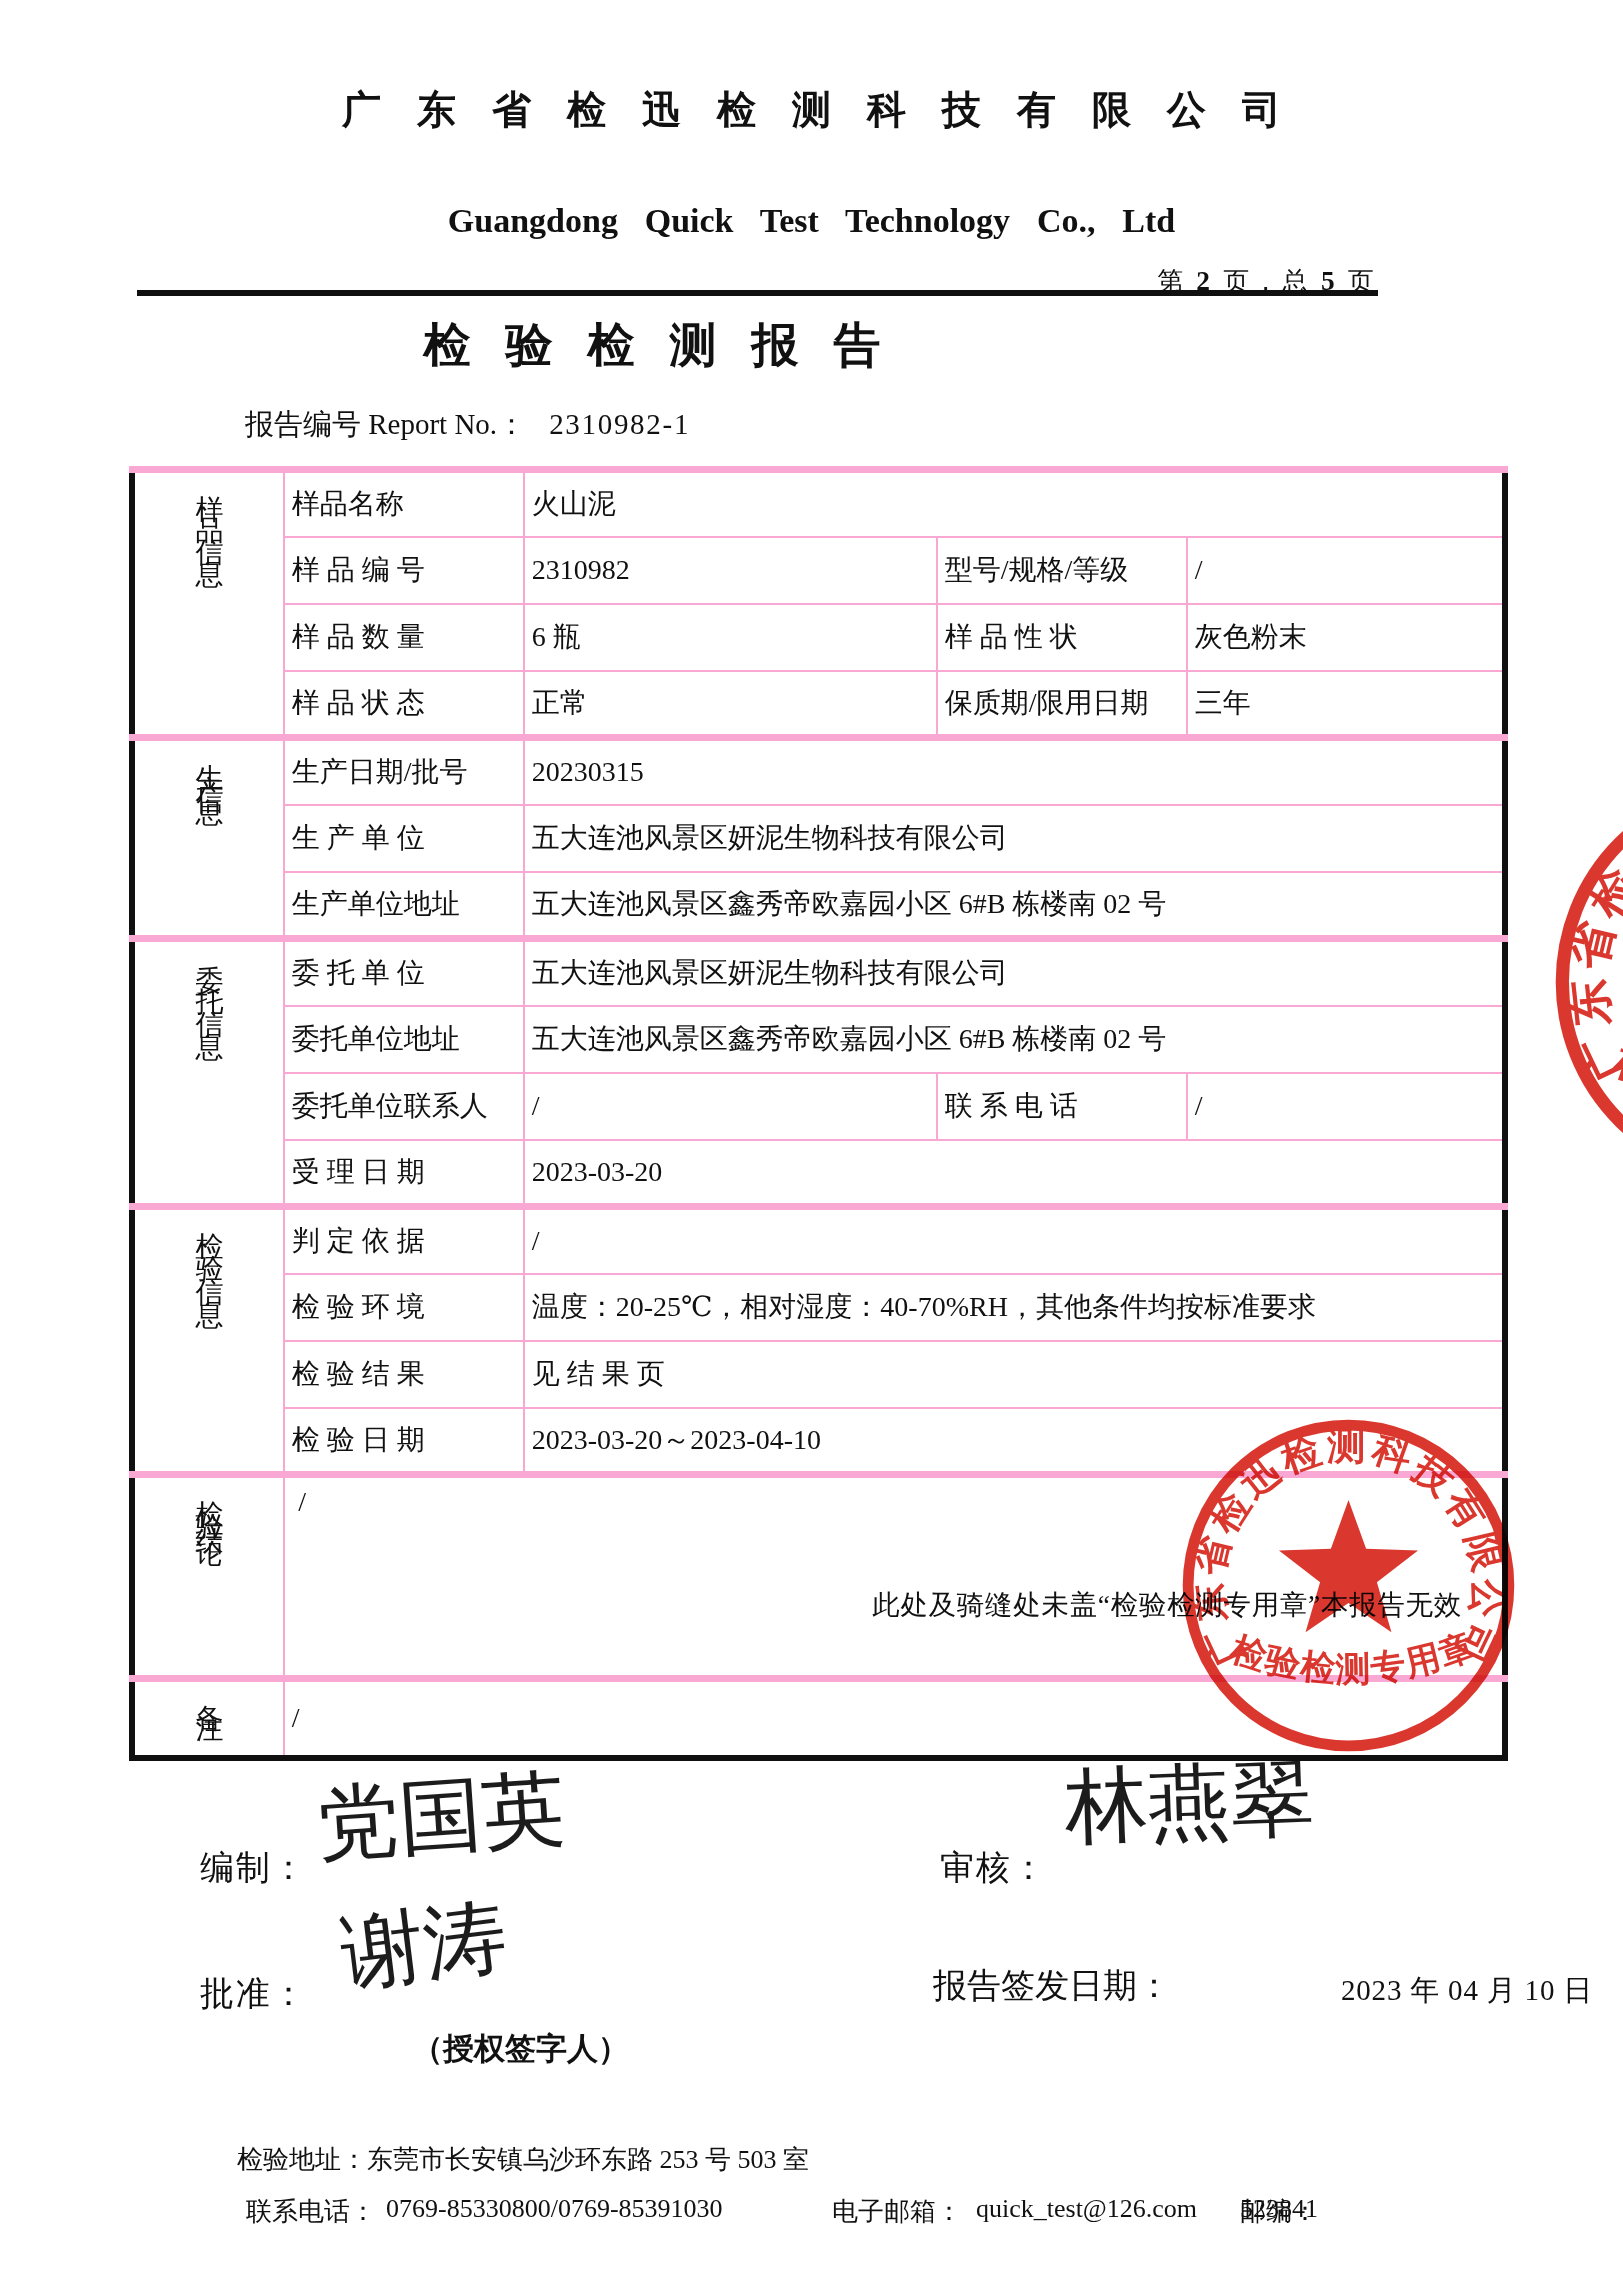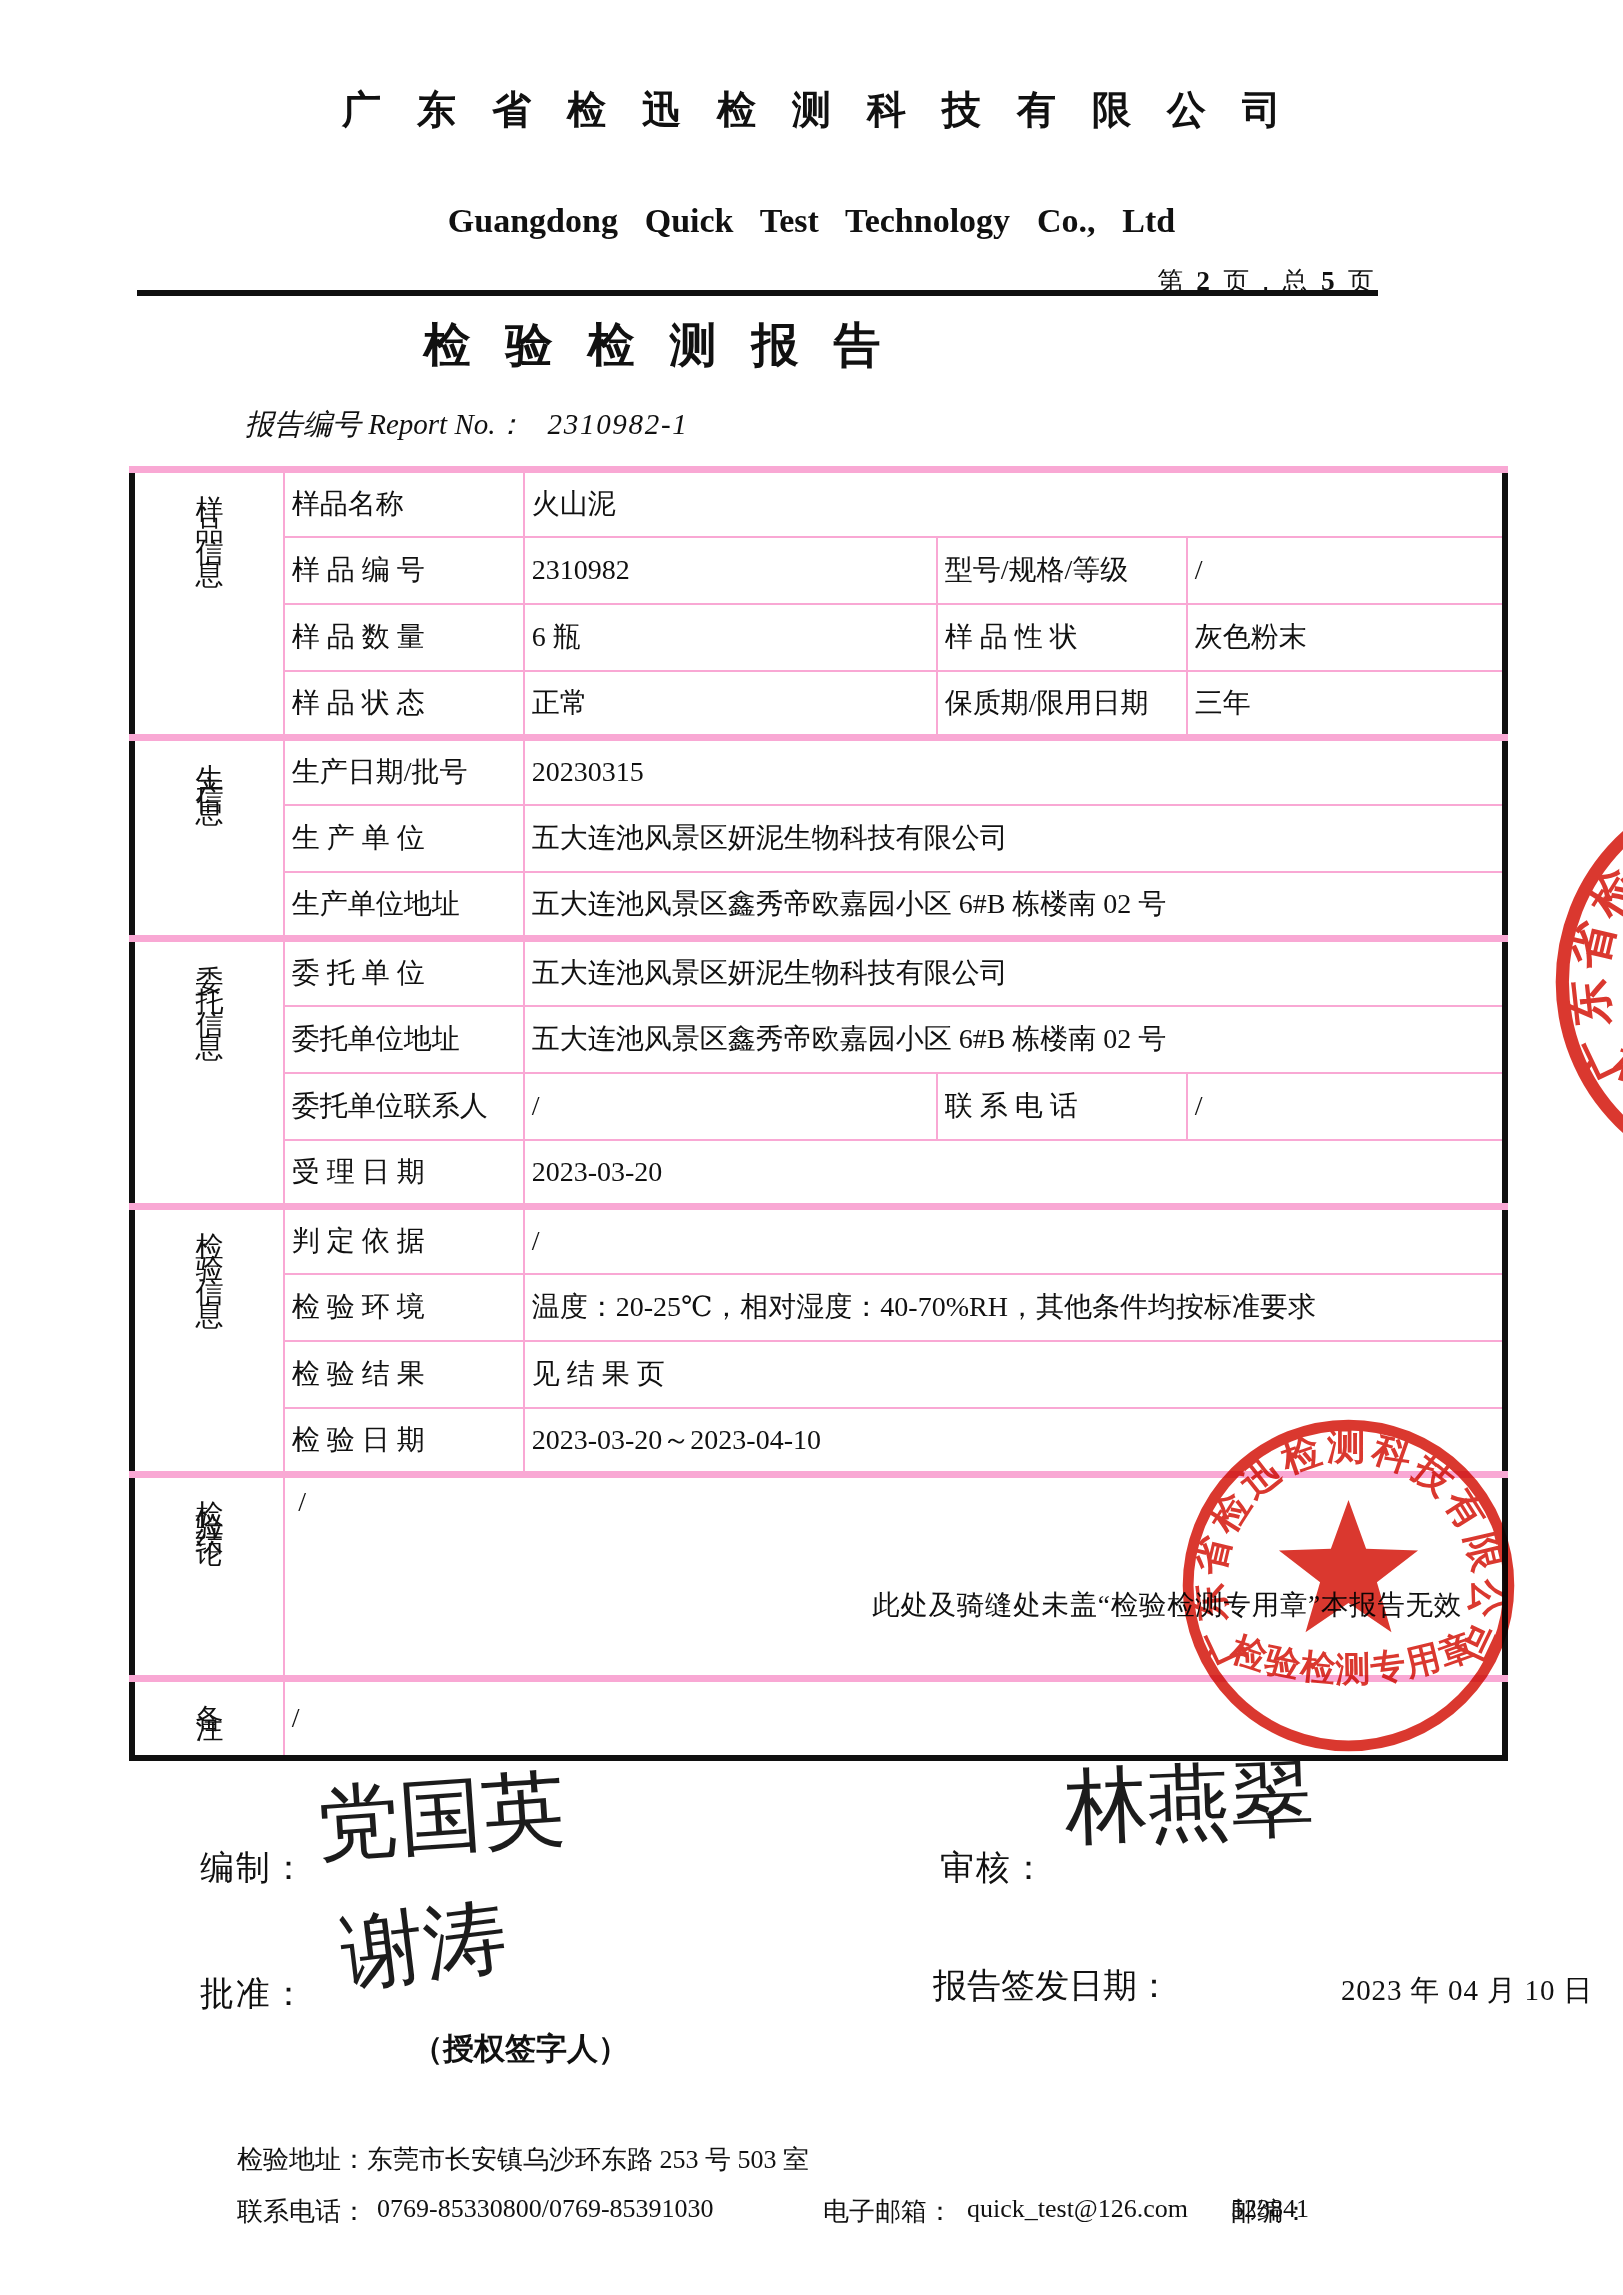--- a/index.html
+++ b/index.html
@@ -23,21 +23,21 @@
     top:264px;right:246px;font-size:26px;letter-spacing:3.3px;margin-left:19px;
   }
   .page-info b{font-size:27.4px;}
   .head-rule{
     top:290px;left:137px;width:1241px;height:5.8px;background:#101010;
   }
   .doc-title{
     top:314px;left:0;width:1304px;text-align:center;
     font-size:47px;font-weight:700;letter-spacing:35px;text-indent:35px;
   }
-  .report-no-line{top:405px;left:245px;font-size:29px;font-style:italic;}
+  .report-no-line{top:405px;left:245px;font-size:29px;}
   .report-no-line .val{margin-left:23px;letter-spacing:1.7px;}
 
   
   table.report{
     position:absolute;left:129px;top:466px;width:1371px;
     border-collapse:collapse;table-layout:fixed;
     border:6.7px solid #101010;
   }
   table.report td{
     border:2px solid #f9a8d4;
@@ -80,21 +80,21 @@
   .sig3{left:341px;top:1890px;transform:rotate(-7deg);}
   .auth-note{left:412px;top:2028px;font-size:31px;font-weight:bold;}
   .issue-label{left:933px;top:1963px;font-size:34px;}
   .issue-val{left:1297px;top:1971px;font-size:29px;letter-spacing:0.8px;margin-left:44px;}
   .lbl-bianzhi{left:200px;top:1845px;}
   .lbl-shenhe{left:940px;top:1845px;}
   .lbl-pizhun{left:200px;top:1971px;}
 
   
   .footer-line1{left:237px;top:2142px;font-size:26px;}
-  .footer-line2{left:237px;top:2194px;width:1297px;height:33px;font-size:26px;}
+  .footer-line2{left:246px;top:2194px;width:1297px;height:33px;font-size:26px;}
   .footer-line2 span{position:absolute;top:0;white-space:nowrap;}
   .f-phone-label{left:0;}
   .f-phone{left:140px;font-family:"Liberation Serif",serif;}
   .f-email-label{left:586px;}
   .f-email{left:730px;}
   .f-post{left:994px;}
 </style>
 </head>
 <body>
 

